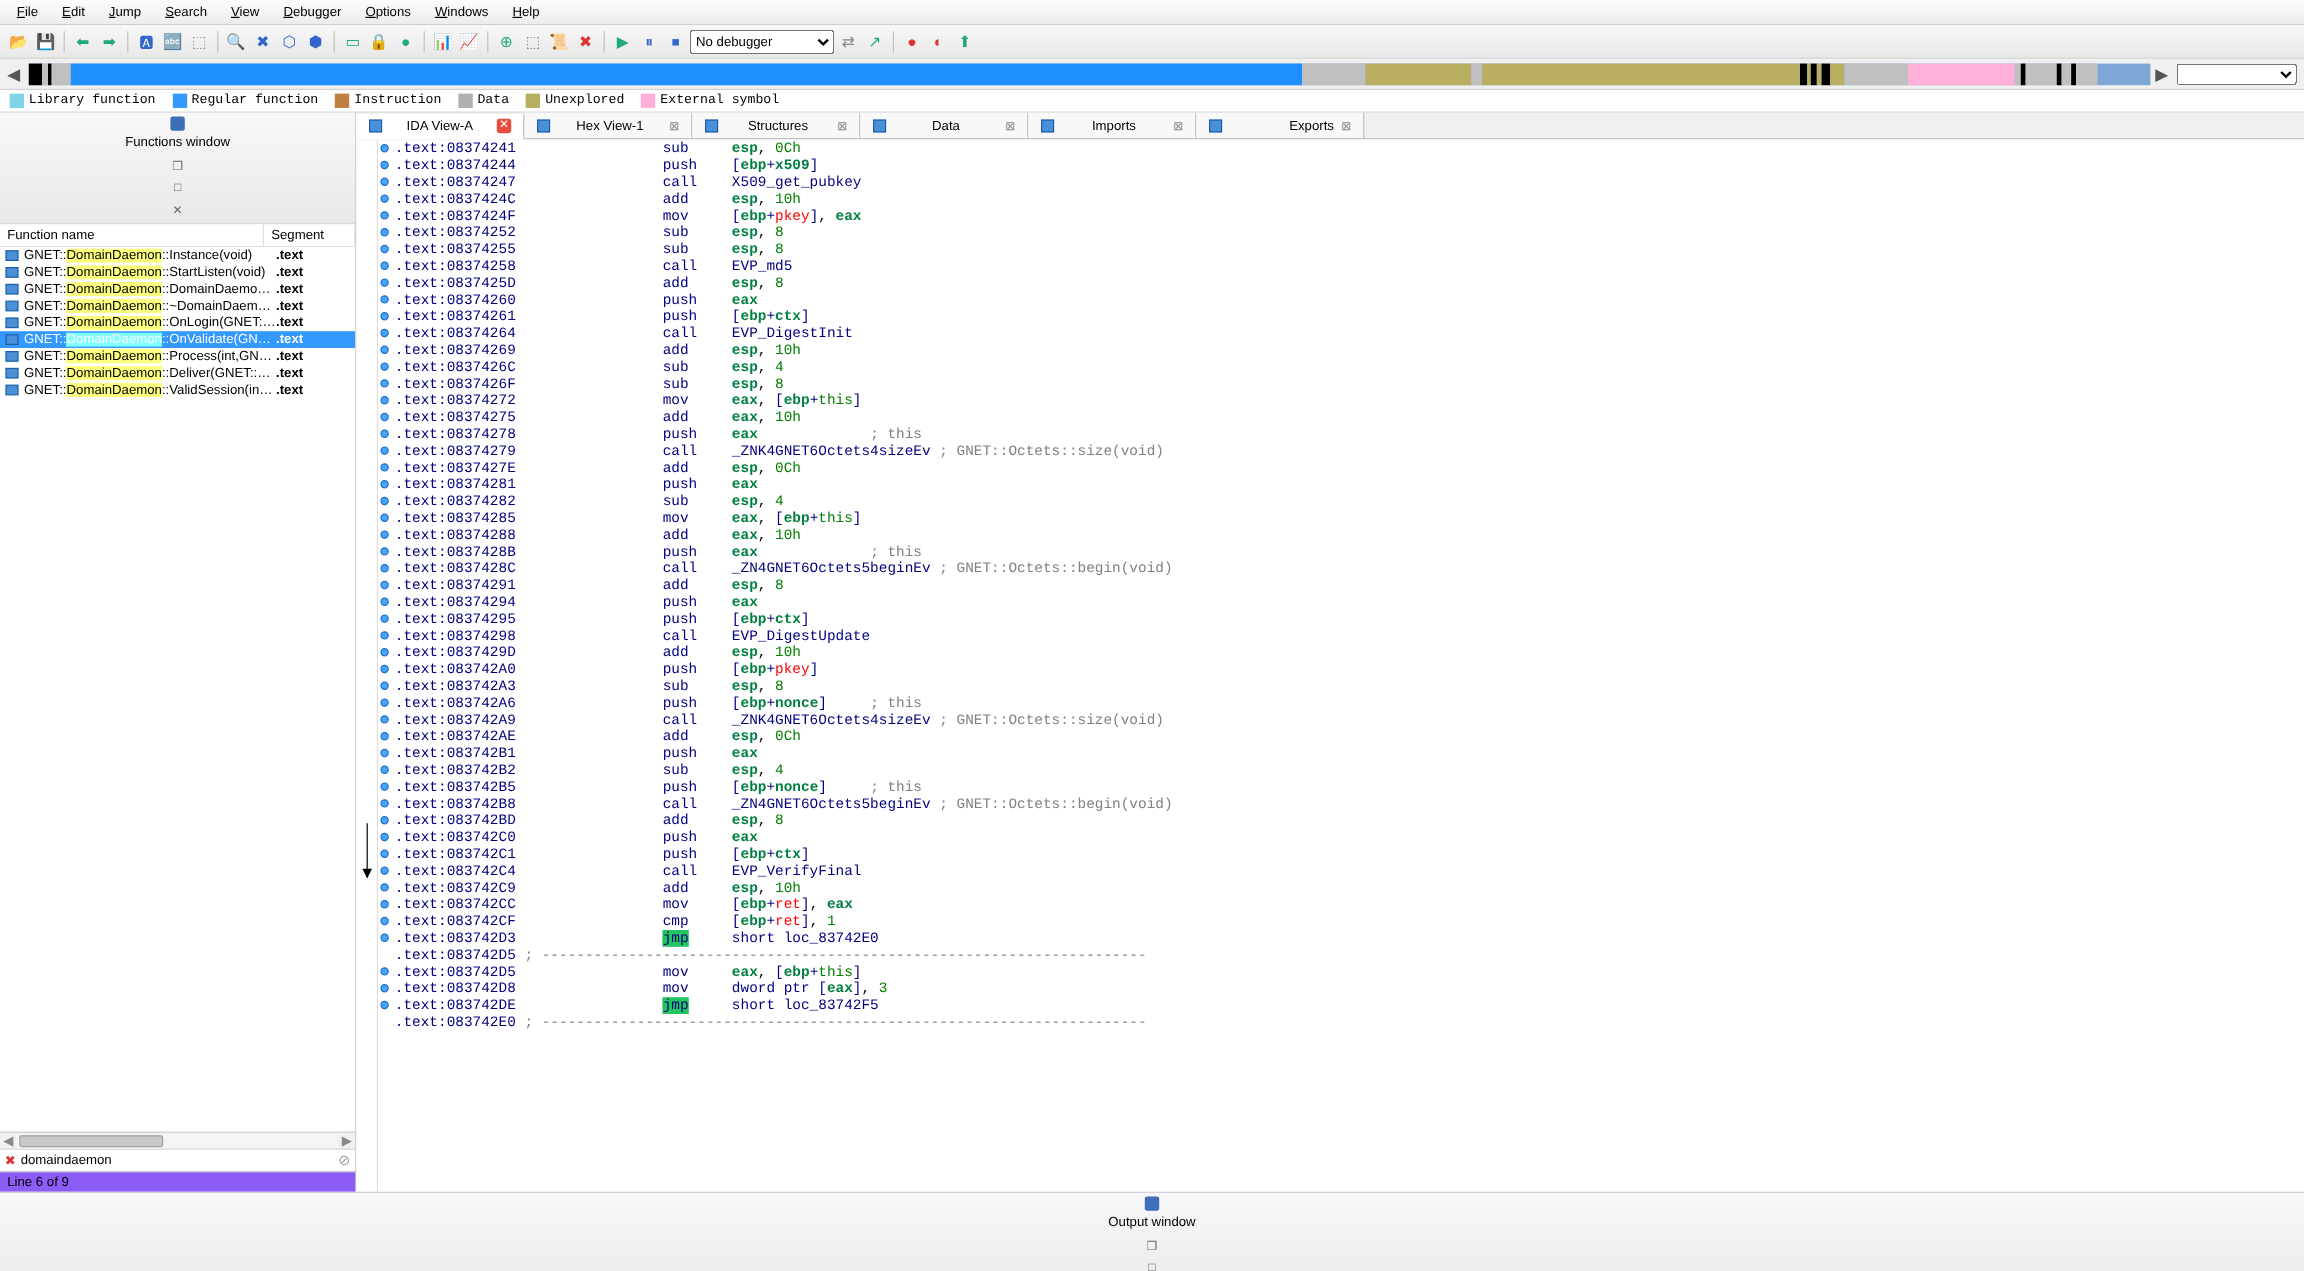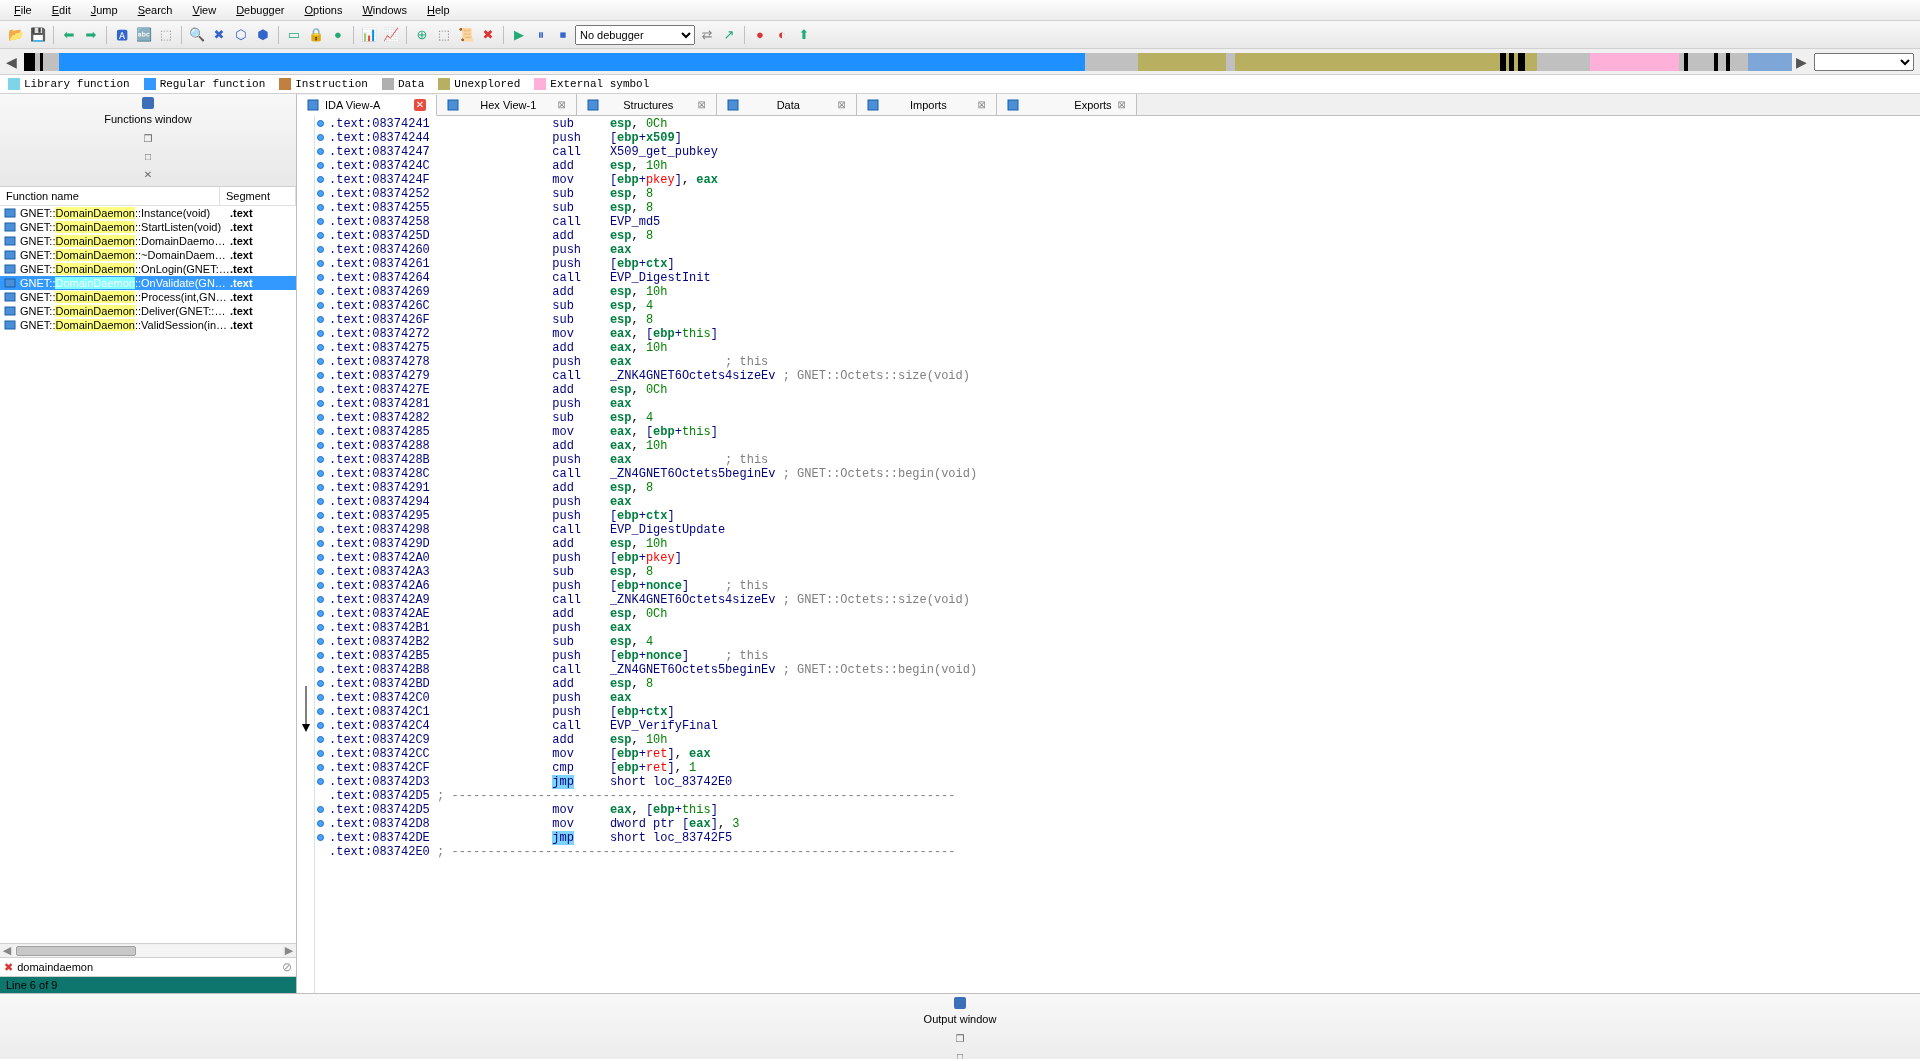--- a/index.html
+++ b/index.html
@@ -31,38 +31,38 @@
 .fn-row { display: flex; padding: 0 4px; height: 14px; align-items: center; font-size: 11px; white-space: nowrap; }
 .fn-row.selected { background: #3399ff; color: #fff; }
 .fn-icon { width: 14px; height: 12px; margin-right: 2px; display: inline-flex; }
 .fn-name { width: 210px; overflow: hidden; text-overflow: ellipsis; }
 .fn-seg { font-weight: bold; }
 .hl-yellow { background: #ffff7f; }
 .hl-cyan { background: #7fffff; }
 .filterbox { display: flex; align-items: center; padding: 2px 4px; border-top: 1px solid #d0d0d0; background: #fff; }
 .filterbox input { flex: 1; border: none; outline: none; font-size: 11px; }
 .filterbox .clr { color: #999; font-size: 12px; }
-.linestat { padding: 2px 6px; font-size: 11px; background: #0f766e; border-top: 1px solid #d0d0d0; }
+.linestat { padding: 2px 6px; font-size: 11px; background: #8b5cf6; border-top: 1px solid #d0d0d0; }
 .content { flex: 1; display: flex; flex-direction: column; background: #fff; }
 .tabbar { display: flex; background: #f0f0f0; border-bottom: 1px solid #c0c0c0; height: 22px; }
 .tab { display: flex; align-items: center; gap: 6px; padding: 2px 10px; border-right: 1px solid #c0c0c0; font-size: 11px; background: #f8f8f8; min-width: 140px; }
 .tab.active { background: #fff; border-bottom: 1px solid #fff; position: relative; top: 1px; }
 .tab-icon { width: 12px; height: 12px; display: inline-block; }
 .tab .close { color: #888; font-size: 10px; }
 .tab.active .close { background: #e74c3c; color: #fff; border-radius: 2px; width: 12px; height: 12px; text-align: center; line-height: 12px; }
 .disasm { flex: 1; overflow: auto; font-family: Consolas, 'Courier New', monospace; font-size: 12px; padding: 1px 0 1px 14px; line-height: 14px; white-space: pre; position: relative; }
 .dot { position: absolute; left: 2px; width: 7px; height: 7px; border-radius: 50%; background: #4aa3ff; border: 1px solid #1a6fc0; }
 .addr { color: #000080; }
 .mnem { color: #000080; }
 .op-blue { color: #000080; }
 .op-green2 { color: #008040; font-weight: bold; }
 .op-green { color: #008000; }
 .op-red { color: #ff0000; text-align: center; }
 .op-gray { color: #808080; }
-.op-jmp { color: #000080; background: #7dd3fc; }
+.op-jmp { color: #000080; background: #22c55e; }
 .dashline { color: #808080; }
 .statusinfo { padding: 3px 8px; font-size: 11px; border-top: 1px solid #d0d0d0; background: #f8f8f8; font-family: Consolas, monospace; }
 .output-panel { border-top: 1px solid #c0c0c0; background: #fff; }
 .output-body { font-family: Consolas, monospace; font-size: 12px; padding: 2px 6px; height: 32px; overflow: hidden; }
 .idc-bar { border-top: 1px solid #d0d0d0; padding: 2px 4px; }
 .idc-btn { display: inline-block; padding: 1px 8px; border: 1px solid #b0b0b0; background: linear-gradient(#f8f8f8,#e0e0e0); font-size: 11px; }
 .hsb { height: 14px; background: #f0f0f0; border-top: 1px solid #d0d0d0; display: flex; align-items: center; }
 .hsb-track { flex: 1; height: 12px; background: #f4f4f4; position: relative; }
 .hsb-thumb { position: absolute; height: 10px; top: 1px; background: #c8c8c8; border: 1px solid #a0a0a0; border-radius: 2px; }
 .arrowspace { width: 18px; display: flex; flex-direction: column; align-items: center; justify-content: flex-end; border-right: 1px solid #e0e0e0; position: relative; }
@@ -294,21 +294,21 @@
     </div>
     <div class="linestat">Line 6 of 9</div>
   </div>
 
   <div class="content">
     <div class="tabbar" id="tabbar">
         <div class="tab active">
           <span class="tab-icon"><svg width="12" height="12">
               <rect x="1" y="1" width="10" height="10" fill="#4a8fd8" stroke="#1a5fa8"></rect>
             </svg></span>
-          <span style="flex:1;">IDA View-A</span>
+          <span style="flex:1;text-align:center">IDA View-A</span>
           <span class="close">✕</span>
         </div>
         <div class="tab">
           <span class="tab-icon"><svg width="12" height="12">
               <rect x="1" y="1" width="10" height="10" fill="#4a8fd8" stroke="#1a5fa8"></rect>
             </svg></span>
           <span style="flex:1;text-align:center">Hex View-1</span>
           <span class="close">⊠</span>
         </div>
         <div class="tab">

